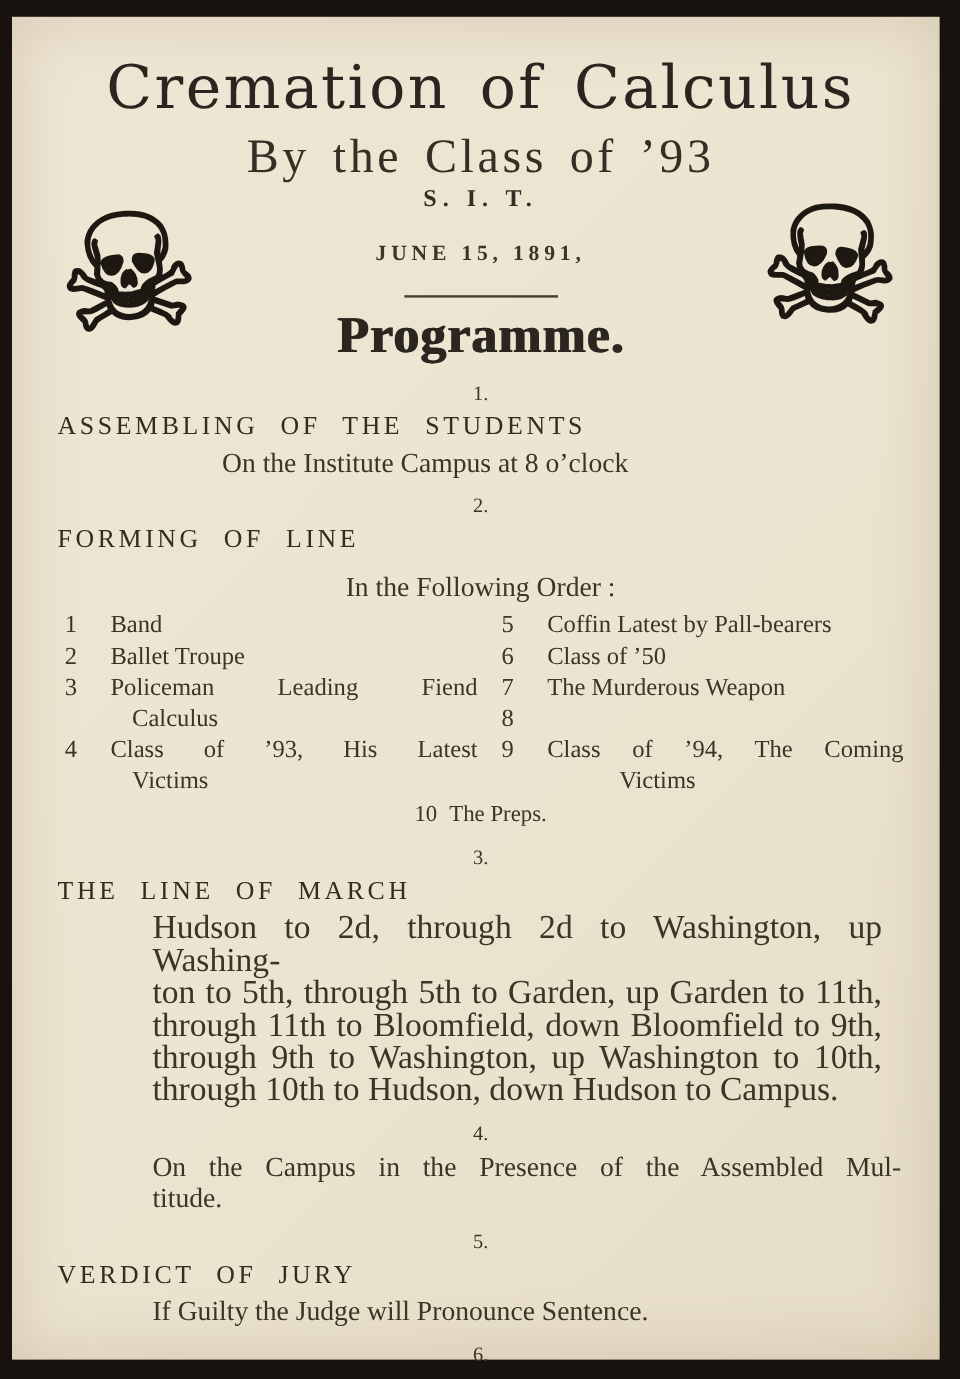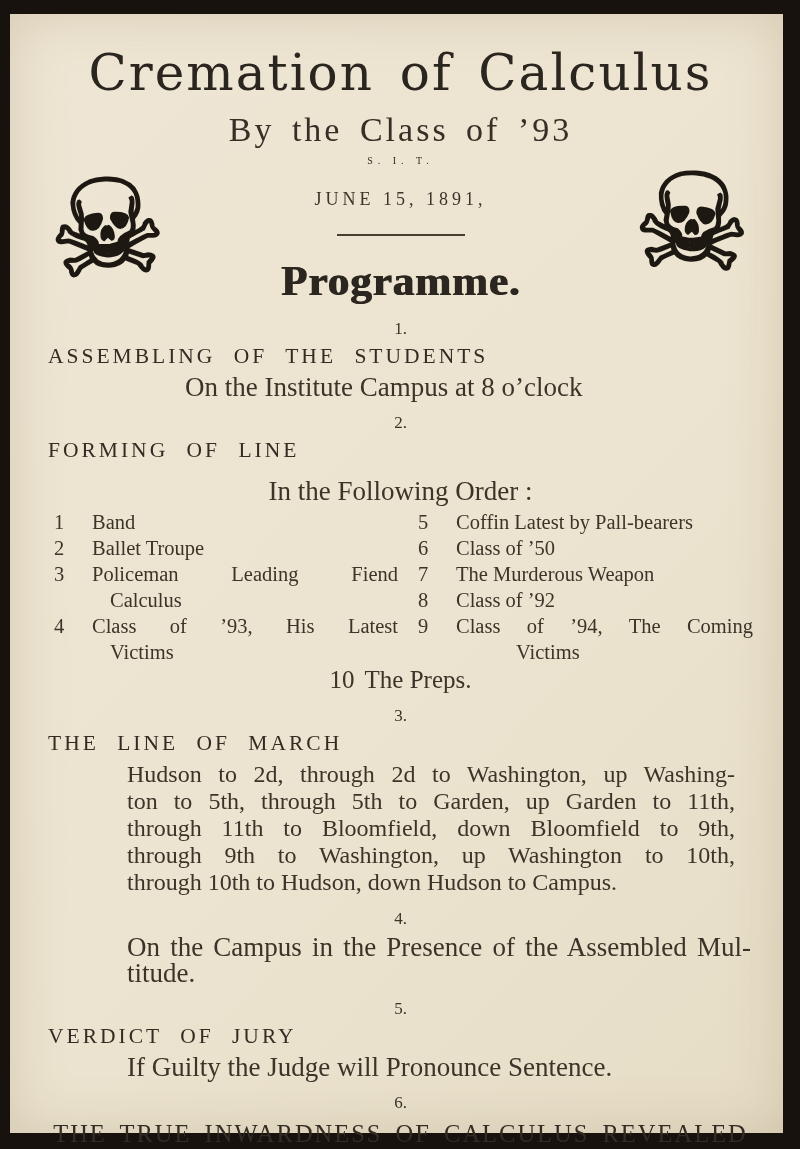--- a/index.html
+++ b/index.html
@@ -20,66 +20,66 @@
     color:#3b3429;
   }
   .title {
     text-align:center;
     font-family:"DejaVu Serif", serif;
     font-size:50px; line-height:58px;
     letter-spacing:2px; word-spacing:8px;
     color:#2a251e; margin-top:4px;
   }
   .byline {
-    text-align:center; font-size:34px; line-height:32px;
+    text-align:center; font-size:40px; line-height:32px;
     letter-spacing:3px; word-spacing:6px; margin-top:12px; color:#362f26;
   }
   .sit {
-    text-align:center; font-size:10px; font-weight:normal;
+    text-align:center; font-size:20px; font-weight:bold;
     letter-spacing:5px; margin-top:9px; color:#332c23;
   }
   .date {
-    text-align:center; font-size:18px; font-weight:normal;
+    text-align:center; font-size:18px; font-weight:bold;
     letter-spacing:4px; margin-top:23px; color:#3b342a;
   }
   .rule { width:128px; border:0; border-top:2px solid #463e31; margin:24px auto 0; }
   .programme {
     text-align:center; font-size:43px; line-height:48px; font-weight:bold;
-    letter-spacing:1px; margin-top:21px; color:#2b2620;
+    letter-spacing:1px; margin-top:8px; color:#2b2620;
     text-shadow:1.2px 0 0 currentColor;
   }
   .skull {
     position:absolute; font-family:"DejaVu Sans", sans-serif;
     font-size:132px; line-height:132px; color:#1d1812;
     -webkit-text-stroke:2px #1d1812;
   }
   .skull-left  { left:38px;  top:148px; transform:rotate(-4deg); }
   .skull-right { right:32px; top:142px; transform:rotate(3deg); }
   .secnum { text-align:center; font-size:17px; line-height:18px; margin-top:14px; color:#3b3429; }
   .secnum.first { margin-top:15px; }
   .sechead {
     font-size:21.5px; line-height:24px; letter-spacing:3px; word-spacing:10px;
     margin-top:6px; color:#322c23;
   }
-  .subline { font-size:27px; line-height:26px; margin-top:6px; }
+  .subline { font-size:23px; line-height:26px; margin-top:6px; }
   .ind-campus { margin-left:137px; }
   .ind-deep   { margin-left:79px; margin-right:2px; }
   .centerline { text-align:center;margin-top:16px; }
   .jl { text-align:justify; text-align-last:justify; }
   .order-cols { display:flex; margin-top:5px; }
   .ocol-left  { width:350px; }
   .ocol-right { width:341px; margin-left:14px; }
   .oitem { display:flex; font-size:20.5px; line-height:26px; }
   .onum  { width:22px; flex:none; text-align:center; }
   .otext { margin-left:22px; flex:1; }
   .cont  { margin-left:18px; }
   .cont-deep { margin-left:60px; }
-  .preps { text-align:center; font-size:25px; line-height:26px; margin-top:2px; }
+  .preps { text-align:center; font-size:19px; line-height:26px; margin-top:2px; }
   .preps .pnum { margin-right:10px; }
-  .march { margin-left:79px; margin-right:18px; font-size:24px; line-height:27px; margin-top:6px; }
+  .march { margin-left:79px; margin-right:18px; font-size:28px; line-height:27px; margin-top:6px; }
   .finalhead {
     text-align:center; font-size:24.5px; line-height:28px;
     letter-spacing:2px; word-spacing:5px; margin-top:8px; color:#322c23;
   }
 </style>
 </head>
 <body>
 
 <div class="page">
 
@@ -138,21 +138,20 @@
         <div class="oitem">
           <span class="onum">6</span>
           <span class="otext">Class of ’50</span>
         </div>
         <div class="oitem">
           <span class="onum">7</span>
           <span class="otext">The Murderous Weapon</span>
         </div>
         <div class="oitem">
           <span class="onum">8</span>
-          <span class="otext">Class of ’92</span>
         </div>
         <div class="oitem">
           <span class="onum">9</span>
           <span class="otext">
             <span class="jl" style="display:block">Class of ’94, The Coming</span>
             <span class="cont-deep" style="display:block">Victims</span>
           </span>
         </div>
       </div>
     </div>

